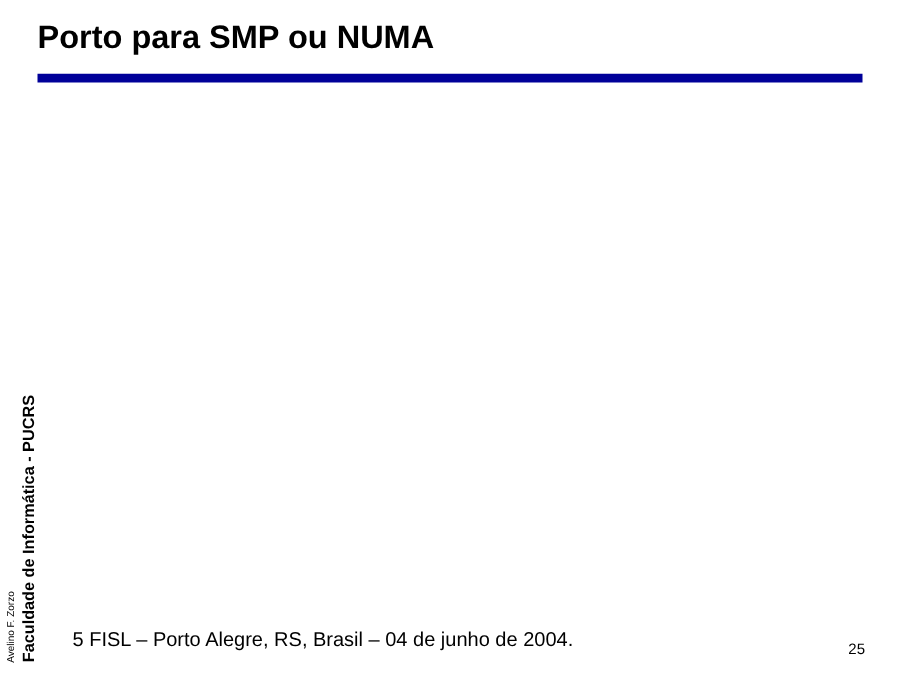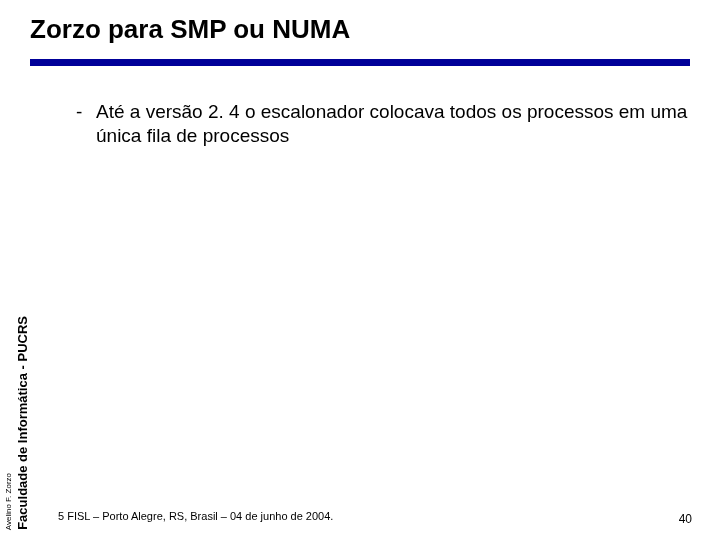--- a/index.html
+++ b/index.html
@@ -76,45 +76,44 @@
       content: "-";
       position: absolute;
       left: 6px;
       top: 0;
       font-size: 19px;
     }
     .footer {
       position: absolute;
       left: 58px;
       bottom: 18px;
-      font-size: 11px;
+      font-size: 16px;
       color: #000;
     }
     .page-number {
       position: absolute;
       right: 28px;
       bottom: 14px;
       font-size: 12px;
       color: #000;
     }
   </style>
 </head>
 <body>
 
 <div class="title-area">
-  <h1 class="slide-title">Zorzo para SMP ou NUMA</h1>
+  <h1 class="slide-title">Porto para SMP ou NUMA</h1>
 </div>
 
 <div class="rule"></div>
 
 <div class="sidebar">
   <div class="vlabel-small">Avelino F. Zorzo</div>
   <div class="vlabel-large">Faculdade de Informática - PUCRS</div>
 </div>
 
 <div class="content">
   <ul class="bullet-list">
-    <li class="bullet-item">Até a versão 2. 4 o escalonador colocava todos os processos em uma única fila de processos</li>
   </ul>
 </div>
 
 <div class="footer">5 FISL – Porto Alegre, RS, Brasil – 04 de junho de 2004.</div>
-<div class="page-number">40</div>
+<div class="page-number">25</div>
 
 </body></html>

